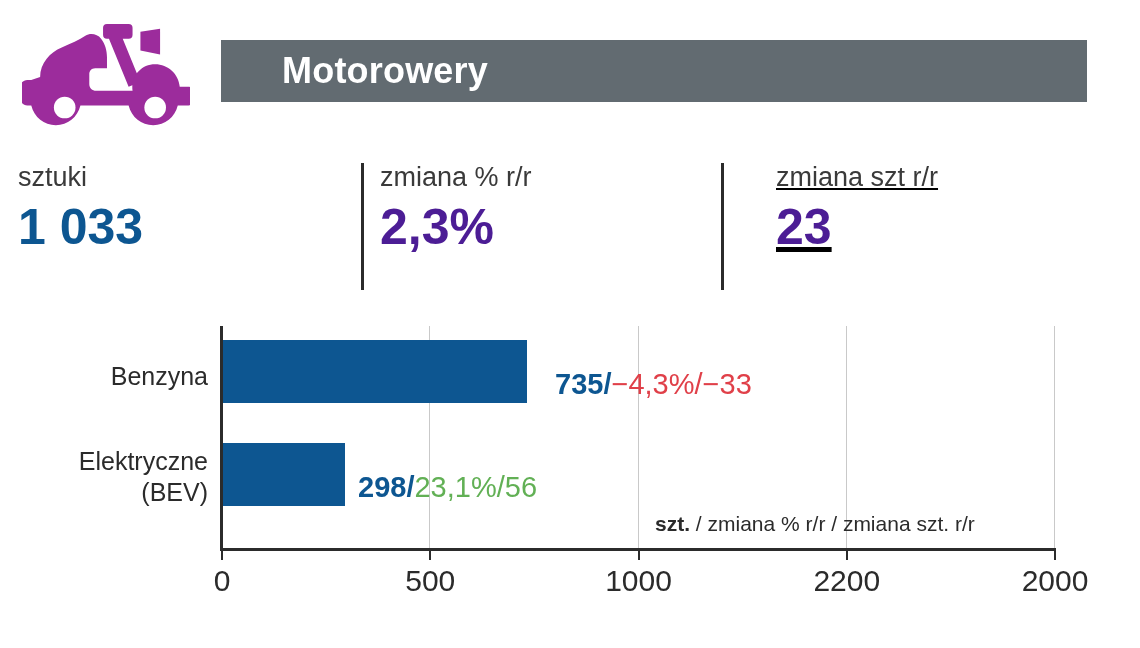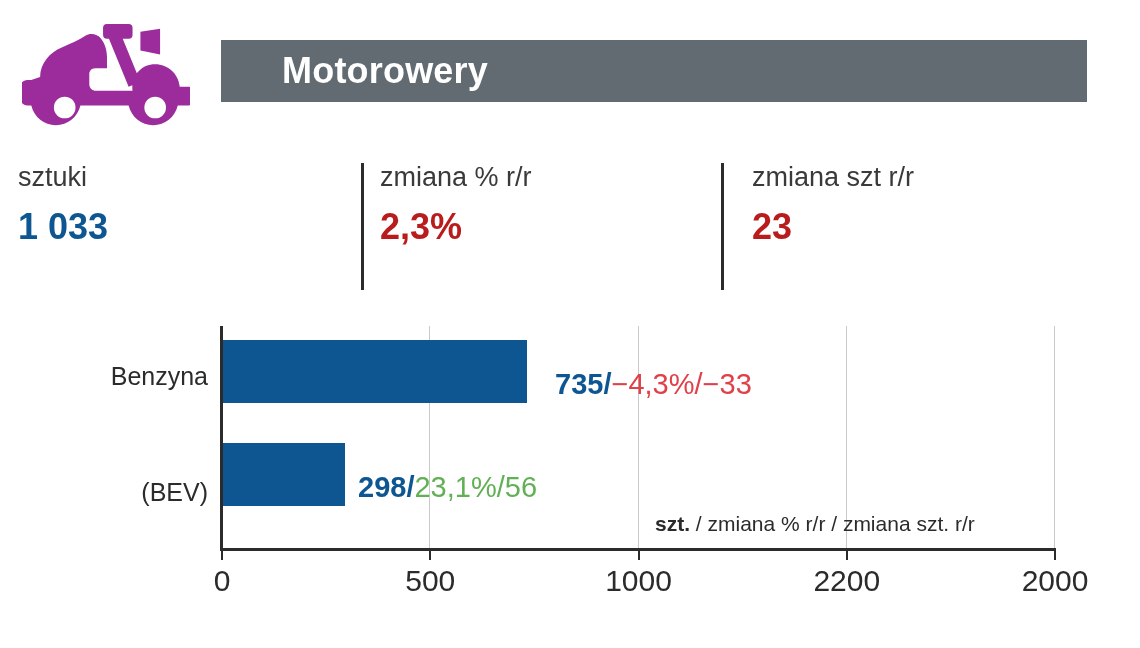--- a/index.html
+++ b/index.html
@@ -53,31 +53,31 @@
     position: absolute;
     top: 0;
   }
   .kpi .kpi-label {
     font-size: 27px;
     color: #3a3a3a;
     line-height: 34px;
     white-space: nowrap;
   }
   .kpi .kpi-value {
-    font-size: 36px;
+    font-size: 50px;
     font-weight: bold;
     line-height: 62px;
     margin-top: 2px;
     white-space: nowrap;
   }
   .kpi-1 { left: 18px; }
   .kpi-2 { left: 380px; }
-  .kpi-3 { left: 752px; }
+  .kpi-3 { left: 776px; text-decoration: underline; }
   .value-blue  { color: #0D5691; }
-  .value-green { color: #b91c1c; }
+  .value-green { color: #4c1d95; }
 
   .kpi-divider {
     position: absolute;
     top: 3px;
     width: 3px;
     height: 127px;
     background: #2b2b2b;
   }
   .divider-1 { left: 361px; }
   .divider-2 { left: 721px; }
@@ -226,21 +226,21 @@
 
 </div>
 
 <div class="chart">
 
   <div class="row-labels-wrap">
     <div class="row-label" style="top:61px;">
       <span>Benzyna</span>
     </div>
     <div class="row-label" style="top:146px;">
-      <br>
+      <span>Elektryczne</span><br>
       <span>(BEV)</span>
     </div>
   </div>
 
   <div class="plot">
     <div class="gridline" style="left: 208.25px;"></div>
     <div class="gridline" style="left: 416.5px;"></div>
     <div class="gridline" style="left: 624.75px;"></div>
     <div class="gridline" style="left: 833px;"></div>
 

